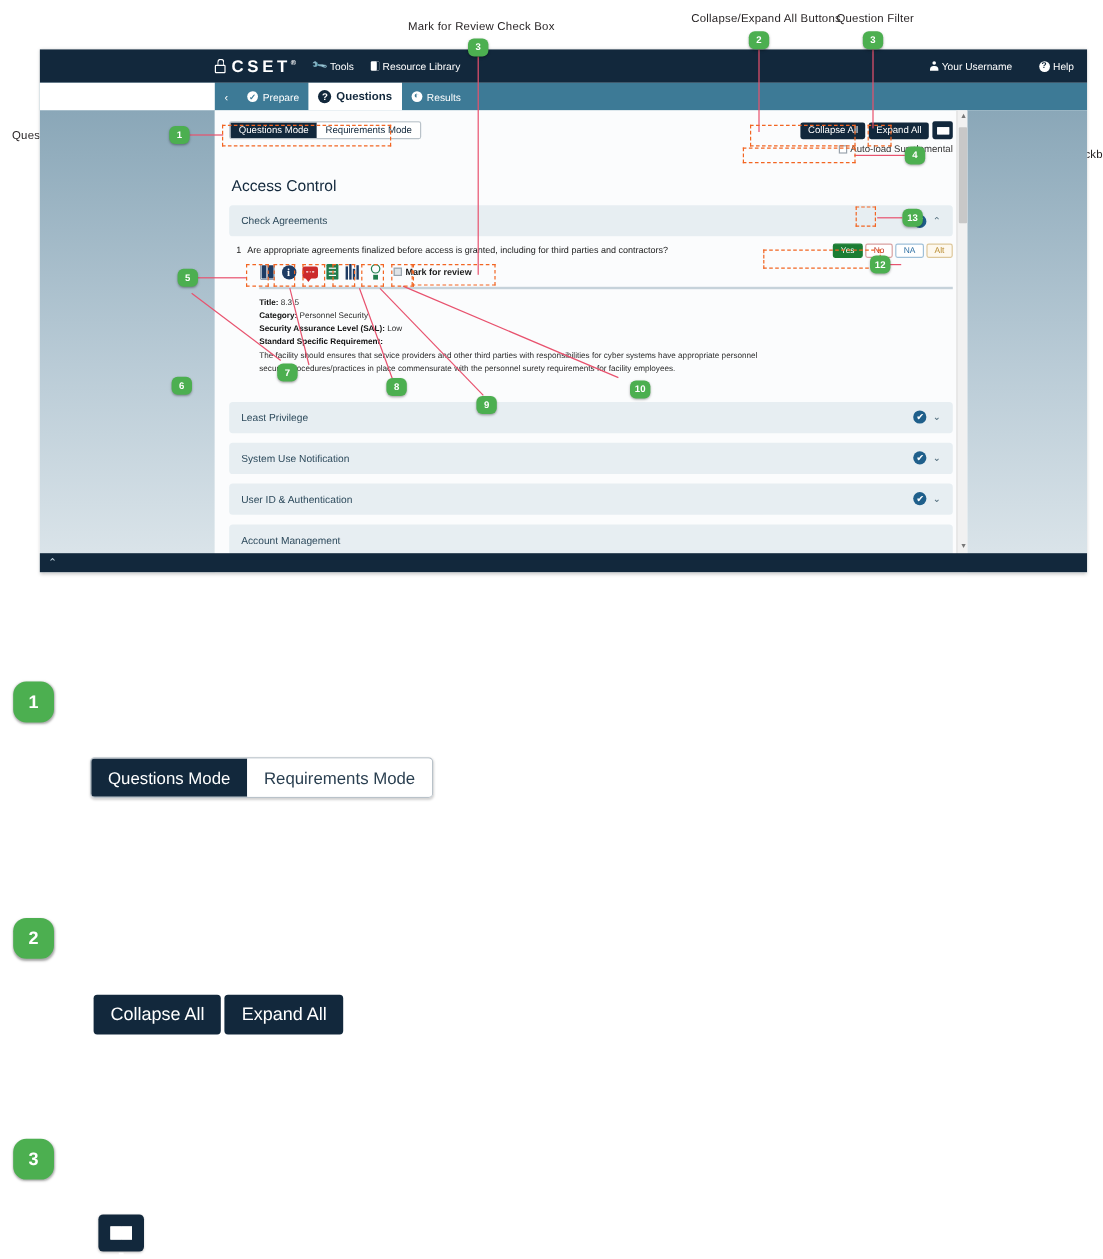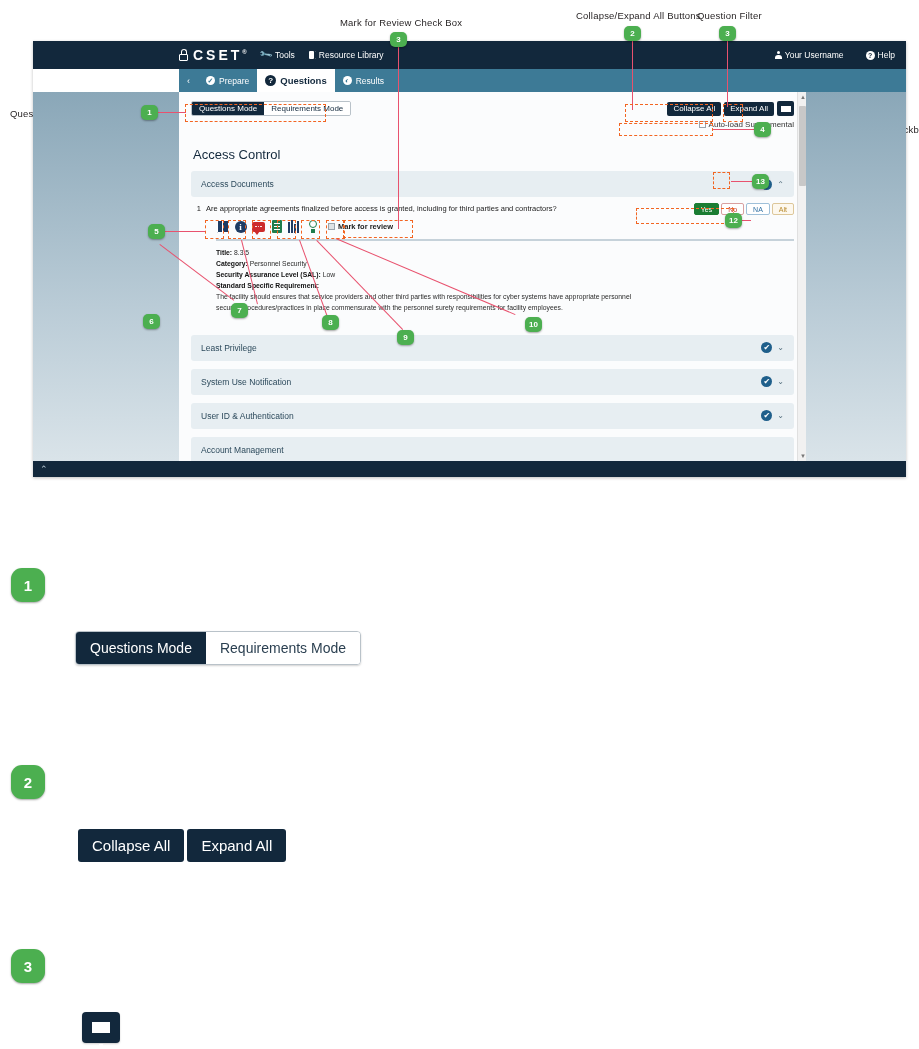--- a/index.html
+++ b/index.html
@@ -406,21 +406,21 @@
           <div class="chk-line">
             <span class="chkbox"></span>
             <span>Auto-load Supplemental</span>
           </div>
         </div>
       </div>
 
       <div class="sec-title">Access Control</div>
 
       <div class="cat-panel open">
-        <span>Access Documents</span>
+        <span>Check Agreements</span>
         <span class="cat-right">
           <span class="wheel">✔</span>
           <span class="chev">⌃</span>
         </span>
       </div>
 
       <div class="qblock">
         <div class="qrow">
           <div class="qnum">1</div>
           <div class="qtext">Are appropriate agreements finalized before access is granted, including for third parties and contractors?</div>

